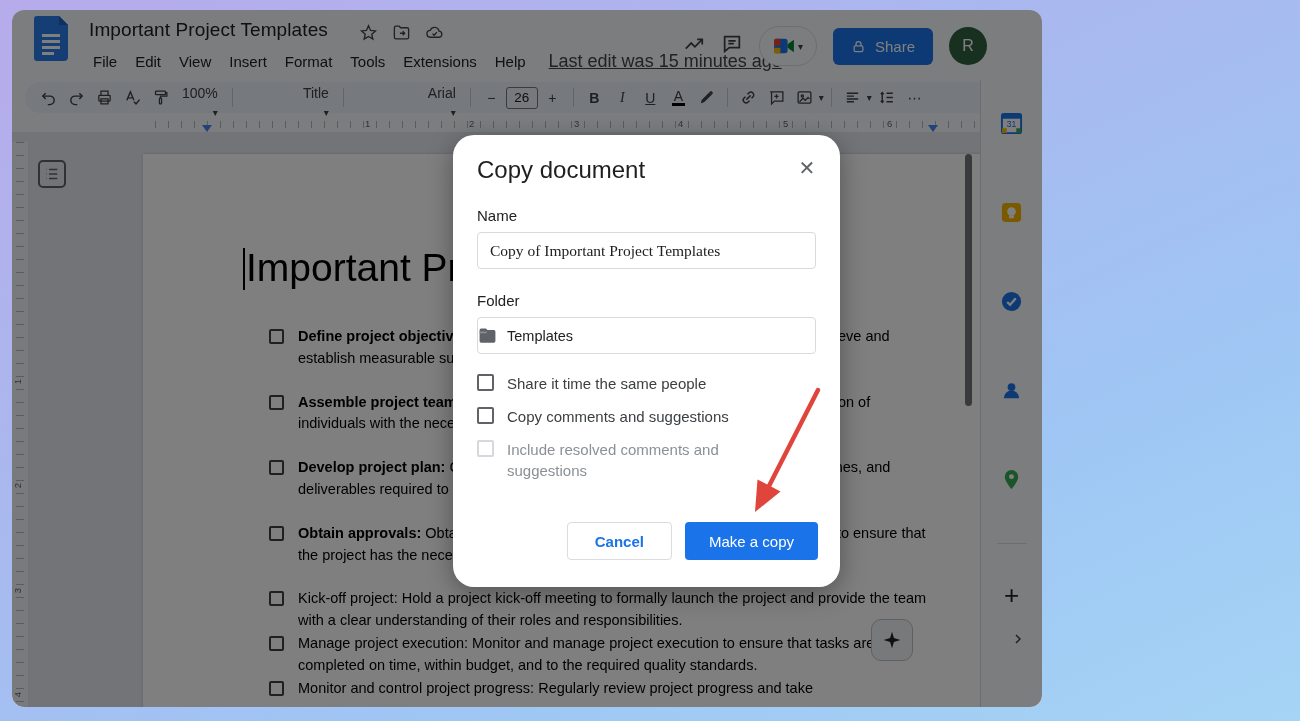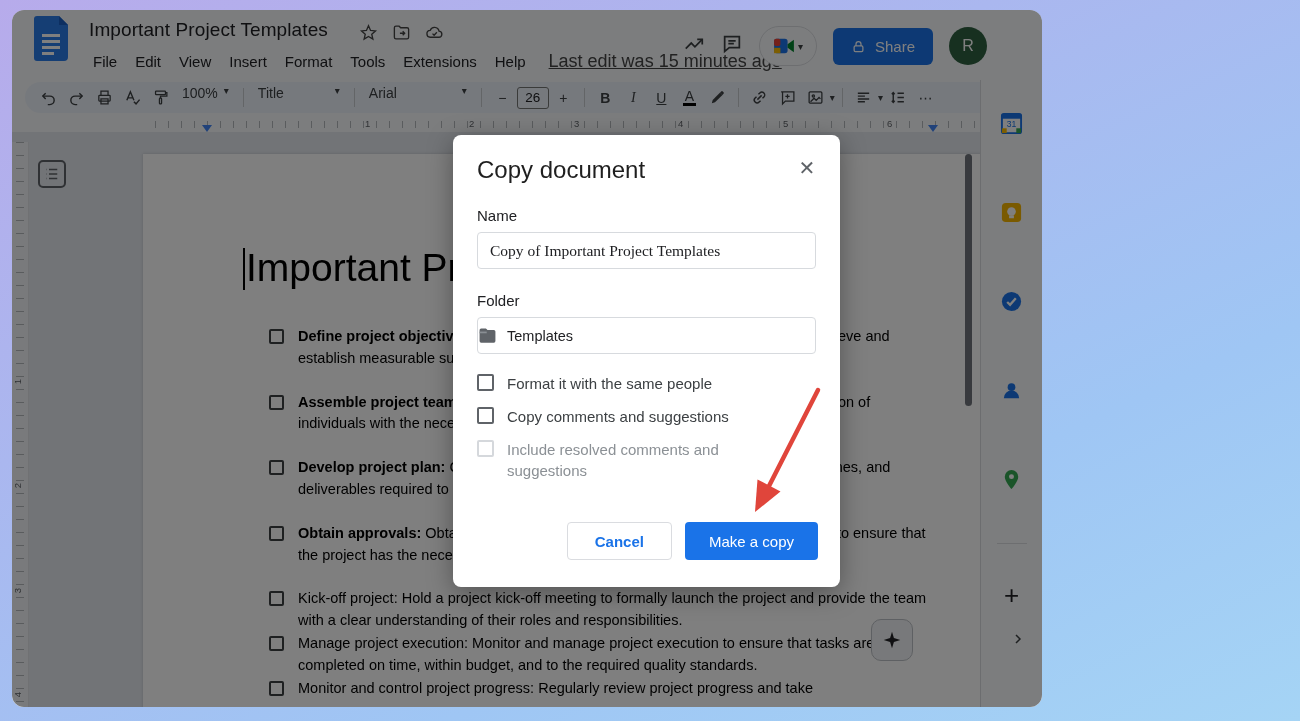--- a/index.html
+++ b/index.html
@@ -28,21 +28,21 @@
   .avatar { width:38px; height:38px; border-radius:50%; background:var(--avatar,#2e6040); color:#fff;
     display:flex; align-items:center; justify-content:center; font-size:16px; }
 
   
   .toolbar { position:absolute; left:13px; top:72px; width:1192px; height:31px; background:#edf2fa;
     border-radius:16px; display:flex; align-items:center; padding:0 10px; gap:1px; }
   .tb-btn { min-width:27px; height:26px; display:flex; align-items:center; justify-content:center;
     border-radius:4px; color:#3c4043; font-size:14px; }
   .tb-btn svg { width:17px; height:17px; }
   .tb-sep { width:1px; height:19px; background:#c6cacf; margin:0 6px; }
-  .tb-chip { display:flex; align-items:flex-start; gap:6px; padding:0 7px; height:26px; color:#3c4043; font-size:14px; }
+  .tb-chip { display:flex; align-items:flex-end; gap:6px; padding:0 7px; height:26px; color:#3c4043; font-size:14px;flex-direction:column; }
   .caret { font-size:10px; color:#3c4043; }
   .style-chip { width:96px; justify-content:space-between; }
   .font-chip { width:112px; justify-content:space-between; }
   .size-box { width:32px; height:22px; border:1px solid #747775; border-radius:3px; display:flex;
     align-items:center; justify-content:center; font-size:13.5px; color:#202124; }
   .tb-b { font-weight:700; } .tb-i { font-style:italic; font-family:"Liberation Serif",serif; }
   .tb-u { text-decoration:underline; }
   .tb-a { font-size:14px; border-bottom:3px solid #000; line-height:13px; padding:0 2px; }
   .tb-spacer { flex:1; }
   .mode-chip { background:#d3e3fd; border-radius:8px; height:28px; padding:0 9px; display:flex;
@@ -90,21 +90,21 @@
     border-radius:10px; display:flex; align-items:center; justify-content:center; background:#f1f3f6; }
   .gemini-btn svg { width:20px; height:20px; }
   .panel-chevron { position:absolute; right:16px; bottom:56px; }
   .panel-chevron svg { width:16px; height:16px; }
 
   
   .dim { position:absolute; inset:0; background:rgba(0,0,0,.5); z-index:10; }
 
   
   .dialog { position:absolute; left:453px; top:135px; width:387px; height:452px; background:#fff;
-    border-radius:8px; box-shadow:0 6px 26px rgba(0,0,0,.35); z-index:20; }
+    border-radius:21px; box-shadow:0 6px 26px rgba(0,0,0,.35); z-index:20; }
   .dlg-title { margin:21px 24px 0; font-size:24px; color:#1f1f1f; }
   .dlg-close { position:absolute; right:22px; top:22px; width:22px; height:22px; color:#5f6368;
     font-size:20px; line-height:22px; text-align:center; }
   .dlg-label { margin:23px 24px 0; font-size:15px; color:#202124; }
   .dlg-input { display:block; margin:8px 24px 0; width:339px; height:37px; border:1px solid #d7dade;
     border-radius:4px; padding:0 12px; font-size:15.5px; color:#202124; font-family:Liberation Serif, serif; outline:none; }
   .folder-btn { margin:8px 24px 0; width:339px; height:37px; border:1px solid #d7dade; border-radius:4px;
     display:flex; align-items:center; gap:10px; padding:0 0; background:#fff; }
   .folder-btn svg { width:19px; height:19px; }
   .folder-name { font-size:14.5px; color:#202124; }
@@ -451,21 +451,21 @@
     <svg viewBox="0 0 24 24" fill="#5f6368">
       <path d="M2 5a2 2 0 0 1 2-2h6l2 2h8a2 2 0 0 1 2 2v12a2 2 0 0 1-2 2H4a2 2 0 0 1-2-2V5z"></path>
       <rect x="2" y="7" width="9" height="2.2" fill="#8a8f94"></rect>
     </svg>
     <span class="folder-name">Templates</span>
   </div>
 
   <div class="dlg-options" id="dialog-options">
       <div class="opt-row">
         <span class="opt-box"></span>
-        <span class="opt-label">Format it with the same people</span>
+        <span class="opt-label">Share it time the same people</span>
       </div>
       <div class="opt-row">
         <span class="opt-box"></span>
         <span class="opt-label">Copy comments and suggestions</span>
       </div>
       <div class="opt-row disabled">
         <span class="opt-box"></span>
         <span class="opt-label">Include resolved comments and suggestions</span>
       </div>
     </div>

